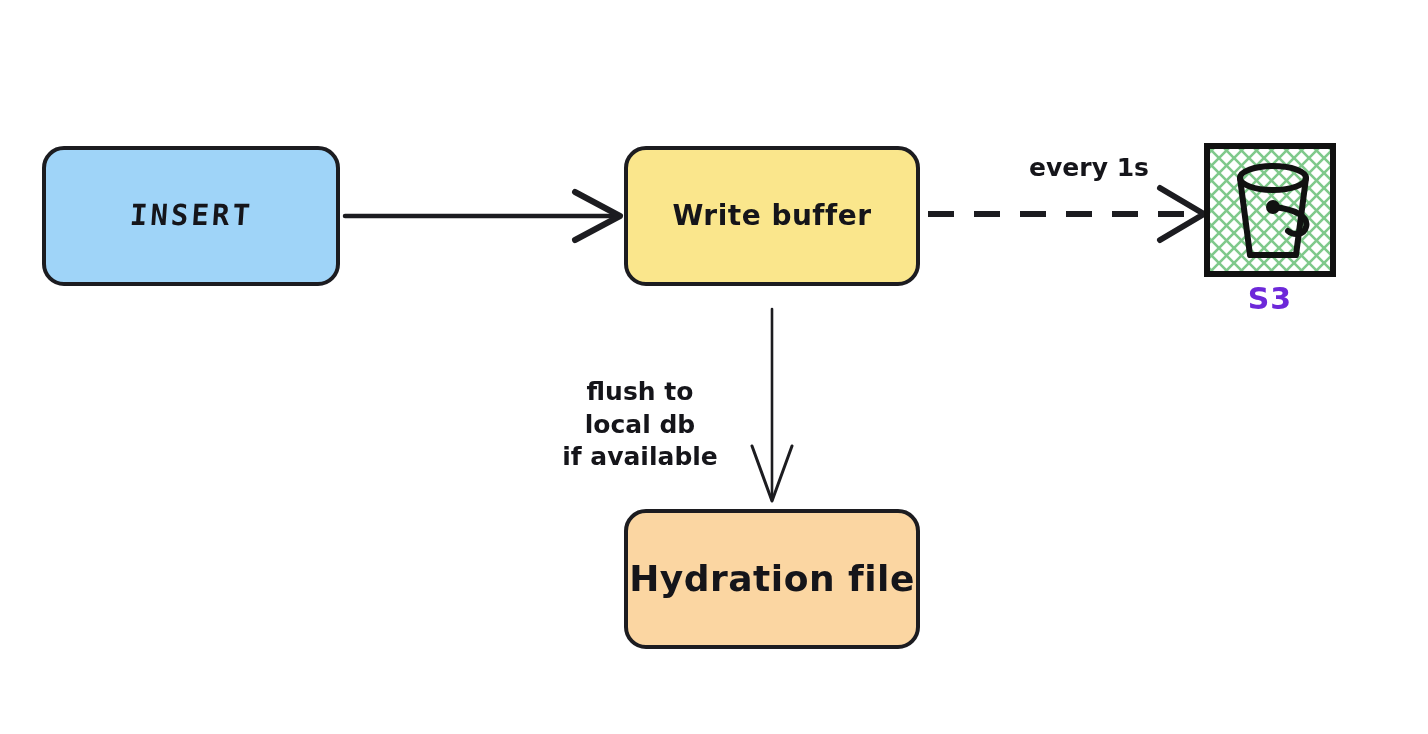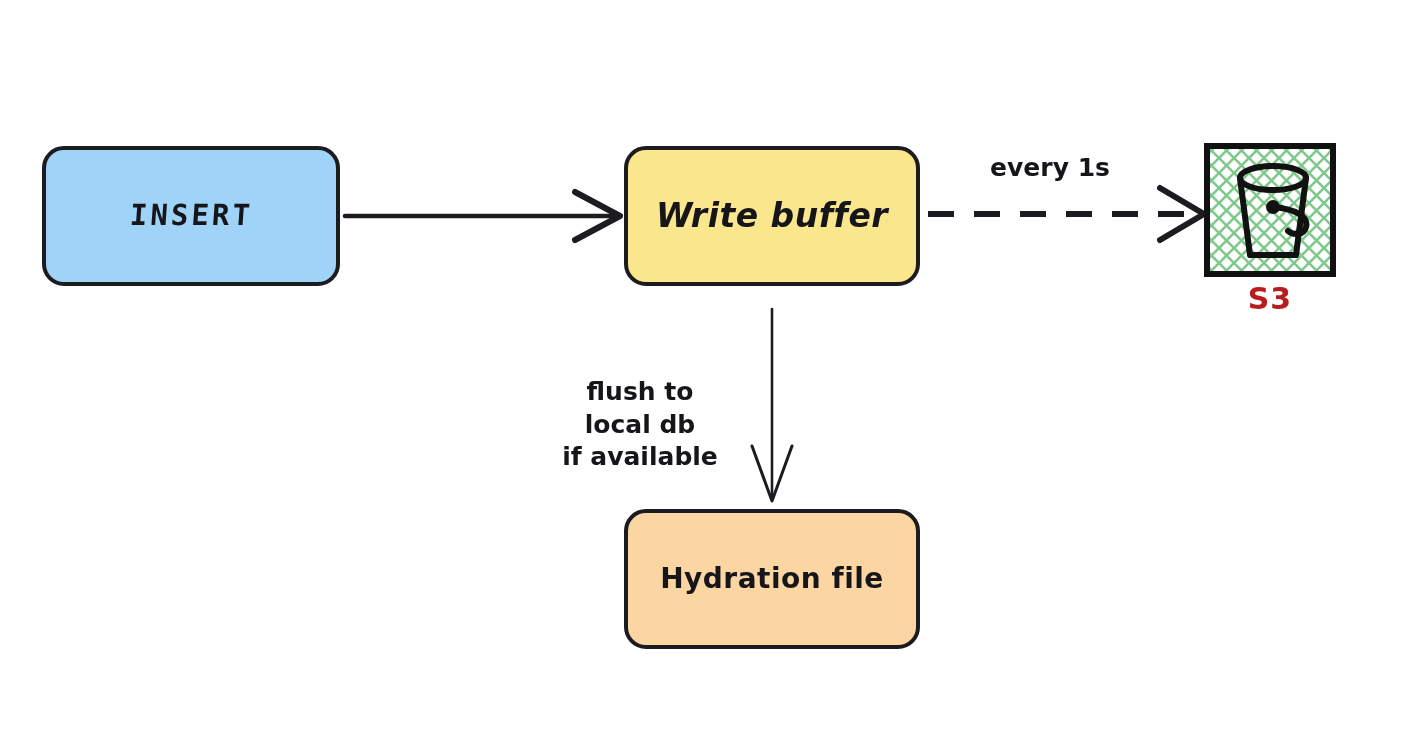--- a/index.html
+++ b/index.html
@@ -59,74 +59,73 @@
 
   #node-write-buffer {
     left: 624px;
     top: 146px;
     width: 296px;
     height: 140px;
     background: #FAE68C;
   }
   #node-write-buffer .node-label {
     font-family: "DejaVu Sans", sans-serif;
-    font-size: 33px;
+    font-size: 28px;
     font-weight: 600;
-    font-style: italic;
   }
 
   #node-hydration-file {
     left: 624px;
     top: 509px;
     width: 296px;
     height: 140px;
     background: #FBD6A2;
   }
   #node-hydration-file .node-label {
     font-family: "DejaVu Sans", sans-serif;
-    font-size: 28px;
+    font-size: 36px;
     font-weight: 600;
   }
 
   
   #node-s3 {
     position: absolute;
     left: 1204px;
     top: 143px;
     width: 132px;
     height: 134px;
   }
   #s3-caption {
     position: absolute;
     left: 1190px;
     top: 281px;
     width: 160px;
     text-align: center;
     font-family: "DejaVu Sans", sans-serif;
     font-size: 30px;
     font-weight: 700;
-    color: #b91c1c;
+    color: #6d28d9;
     letter-spacing: 1px;
     user-select: none;
   }
 
   
   .edge-label {
     position: absolute;
     color: #15151a;
     font-family: "DejaVu Sans", sans-serif;
     font-size: 25px;
     font-weight: 600;
     line-height: 1.30;
     text-align: center;
     user-select: none;
     white-space: pre;
   }
   #label-every-1s {
-    left: 915px;
+    left: 954px;
     top: 152px;
     width: 270px;
   }
   #label-flush {
     left: 510px;
     top: 332px;
     width: 260px;
     margin-top: 44px;
   }
 </style>

